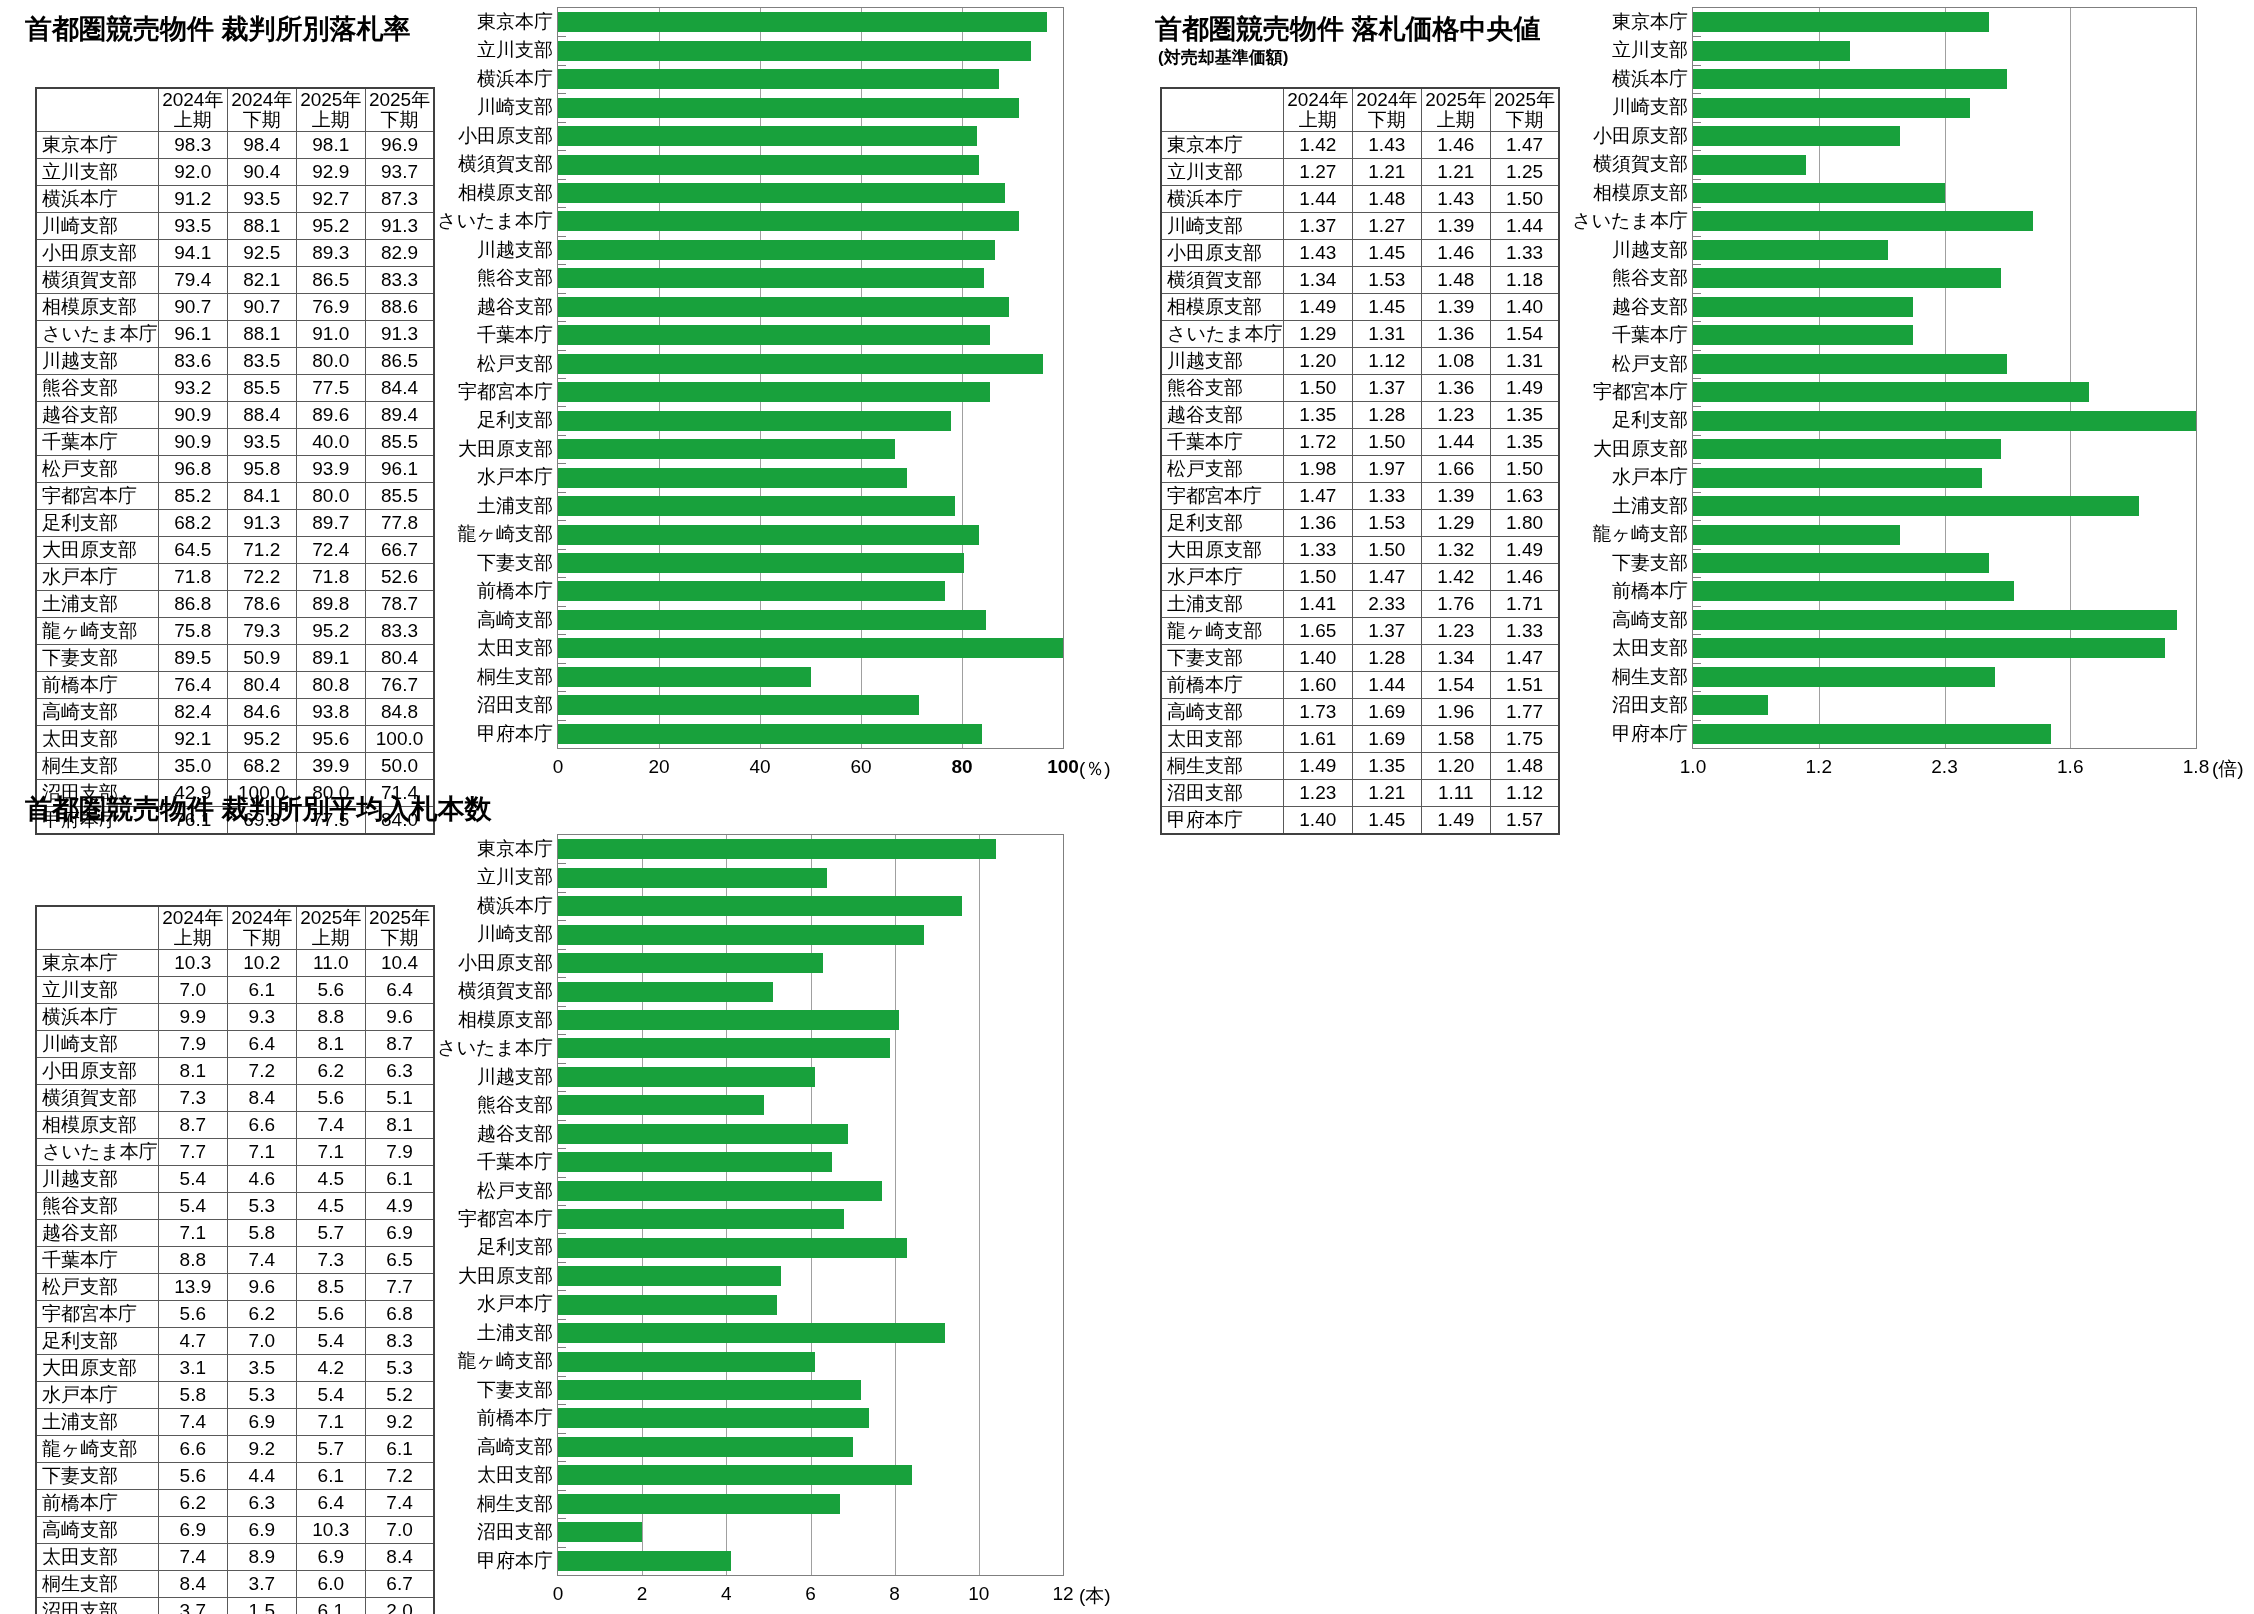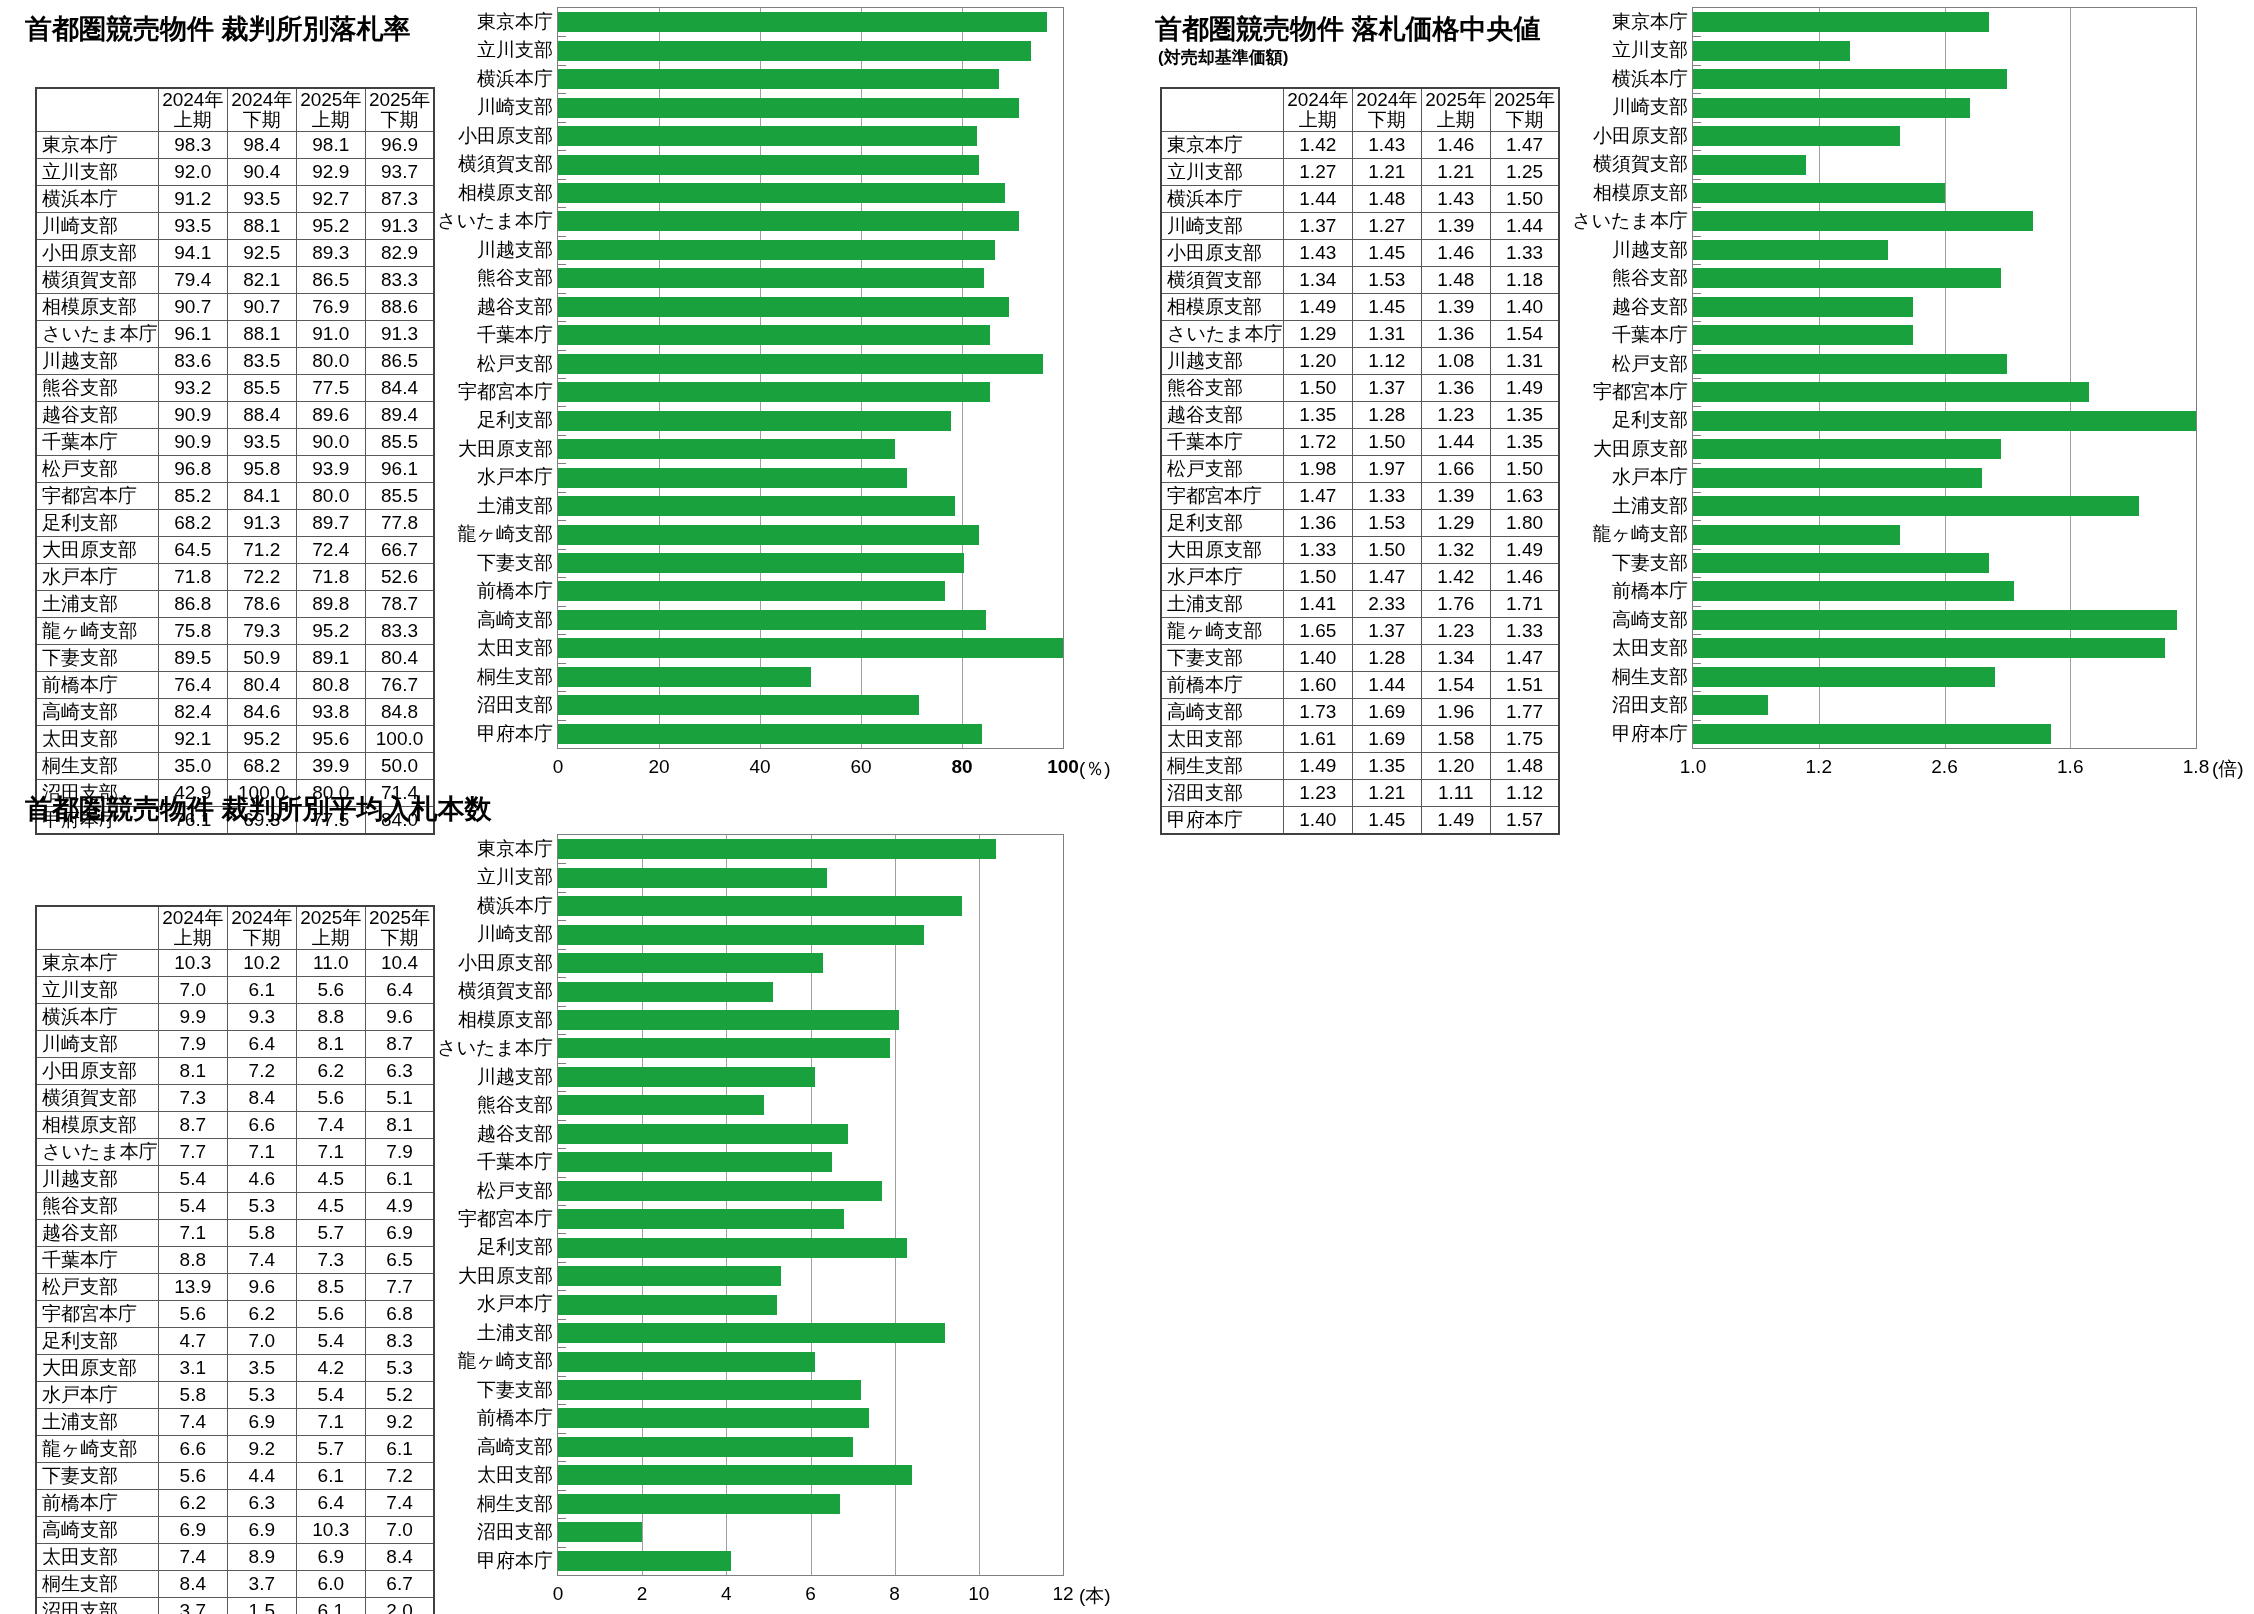--- a/index.html
+++ b/index.html
@@ -141,21 +141,21 @@
         <th class="row-lbl">越谷支部</th>
         <td>90.9</td>
         <td>88.4</td>
         <td>89.6</td>
         <td>89.4</td>
       </tr>
       <tr>
         <th class="row-lbl">千葉本庁</th>
         <td>90.9</td>
         <td>93.5</td>
-        <td>90.0</td>
+        <td>40.0</td>
         <td>85.5</td>
       </tr>
       <tr>
         <th class="row-lbl">松戸支部</th>
         <td>96.8</td>
         <td>95.8</td>
         <td>93.9</td>
         <td>96.1</td>
       </tr>
       <tr>
@@ -645,21 +645,21 @@
       <div class="bar" style="top: 573.462px; width: 320.663px; background: rgb(24, 161, 60);"></div>
       <div class="bar" style="top: 601.923px; width: 484.137px; background: rgb(24, 161, 60);"></div>
       <div class="bar" style="top: 630.385px; width: 471.562px; background: rgb(24, 161, 60);"></div>
       <div class="bar" style="top: 658.846px; width: 301.8px; background: rgb(24, 161, 60);"></div>
       <div class="bar" style="top: 687.308px; width: 75.45px; background: rgb(24, 161, 60);"></div>
       <div class="bar" style="top: 715.769px; width: 358.387px; background: rgb(24, 161, 60);"></div>
     </div>
   <div class="chart-axis" style="left:118px; top:748px; width:561px; height:24px;">
       <div class="tick-label" style="left: -30px;">1.0</div>
       <div class="tick-label" style="left: 95.75px;">1.2</div>
-      <div class="tick-label" style="left: 221.5px;">2.6</div>
+      <div class="tick-label" style="left: 221.5px;">2.3</div>
       <div class="tick-label" style="left: 347.25px;">1.6</div>
       <div class="tick-label" style="left: 473px;">1.8</div>
       <div class="unit-label" style="left: 519px;">(倍)</div>
     </div>
 </div>
 
 <div class="section-title" style="left:25px; top:794px;">首都圏競売物件 裁判所別平均入札本数</div>
 <table class="data-table" style="left:35px; top:905px;">
   <colgroup>
       <col style="width:122px">

